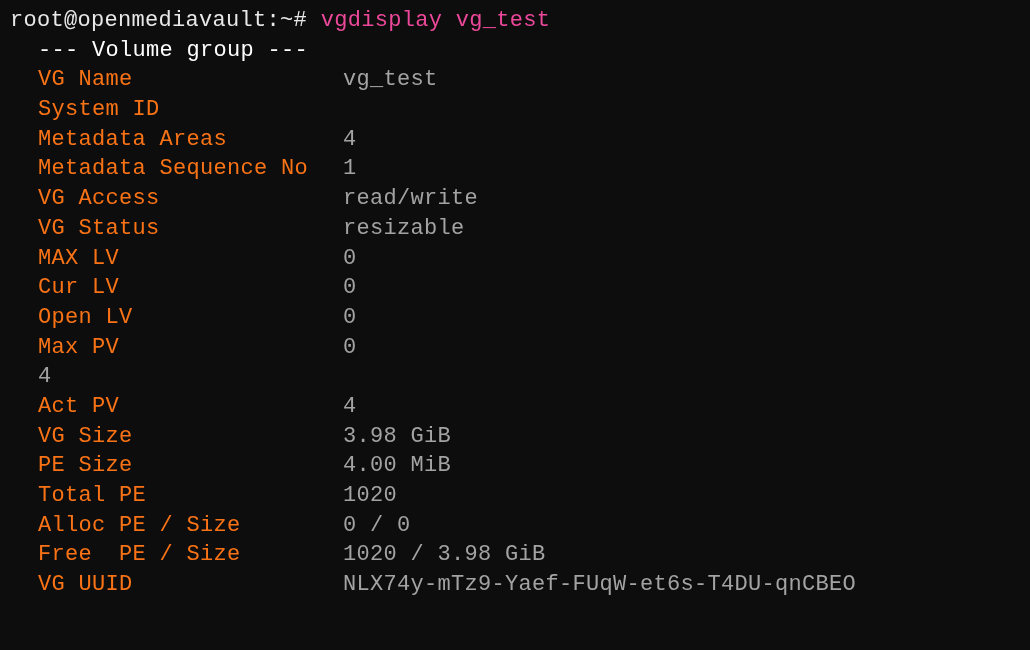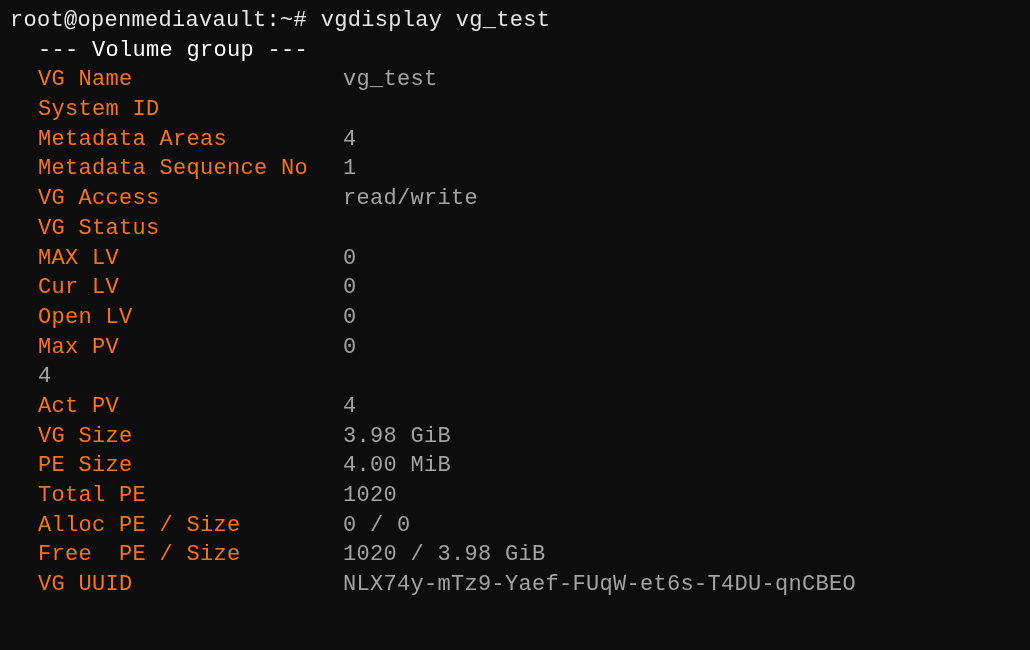--- a/index.html
+++ b/index.html
@@ -13,21 +13,21 @@
       width: 1030px;
       height: 650px;
       box-sizing: border-box;
       letter-spacing: 0.3px;
     }
     .prompt-line {
       white-space: pre;
     }
     .prompt-user { color: #e8e8e8; }
     .prompt-host { color: #e8e8e8; margin-top: 30px; }
-    .prompt-cmd  { color: #e5e5e5; text-align: center; }
+    .prompt-cmd  { color: #ec4899; text-align: center; }
     .section-header {
       color: #ffffff;
       white-space: pre;
       padding-left: 28px;
     }
     .kv-row {
       display: flex;
       padding-left: 28px;
       white-space: pre;
     }
@@ -47,21 +47,21 @@
 <div class="prompt-line"><span class="prompt-user">root</span><span>@</span><span class="prompt-host">openmediavault</span><span>:</span><span>~</span><span>#</span><span> </span><span class="prompt-cmd">vgdisplay vg_test</span></div>
 
 <div class="section-header">--- Volume group ---</div>
 
 <div id="rows-container">
     <div class="kv-row"><span class="kv-label">VG Name</span><span class="kv-value">vg_test</span></div>
     <div class="kv-row"><span class="kv-label">System ID</span><span class="kv-value"></span></div>
     <div class="kv-row"><span class="kv-label">Metadata Areas</span><span class="kv-value">4</span></div>
     <div class="kv-row"><span class="kv-label">Metadata Sequence No</span><span class="kv-value">1</span></div>
     <div class="kv-row"><span class="kv-label">VG Access</span><span class="kv-value">read/write</span></div>
-    <div class="kv-row"><span class="kv-label">VG Status</span></div>
+    <div class="kv-row"><span class="kv-label">VG Status</span><span class="kv-value">resizable</span></div>
     <div class="kv-row"><span class="kv-label">MAX LV</span><span class="kv-value">0</span></div>
     <div class="kv-row"><span class="kv-label">Cur LV</span><span class="kv-value">0</span></div>
     <div class="kv-row"><span class="kv-label">Open LV</span><span class="kv-value">0</span></div>
     <div class="kv-row"><span class="kv-label">Max PV</span><span class="kv-value">0</span></div>
     <div class="kv-row"><span class="kv-value">4</span></div>
     <div class="kv-row"><span class="kv-label">Act PV</span><span class="kv-value">4</span></div>
     <div class="kv-row"><span class="kv-label">VG Size</span><span class="kv-value">3.98 GiB</span></div>
     <div class="kv-row"><span class="kv-label">PE Size</span><span class="kv-value">4.00 MiB</span></div>
     <div class="kv-row"><span class="kv-label">Total PE</span><span class="kv-value">1020</span></div>
     <div class="kv-row"><span class="kv-label">Alloc PE / Size</span><span class="kv-value">0 / 0</span></div>

